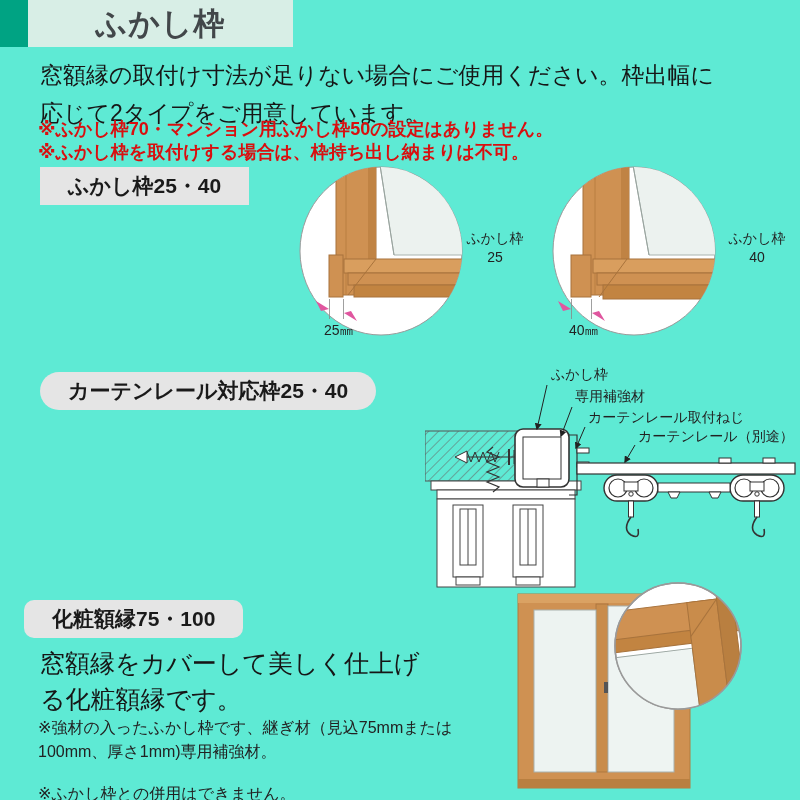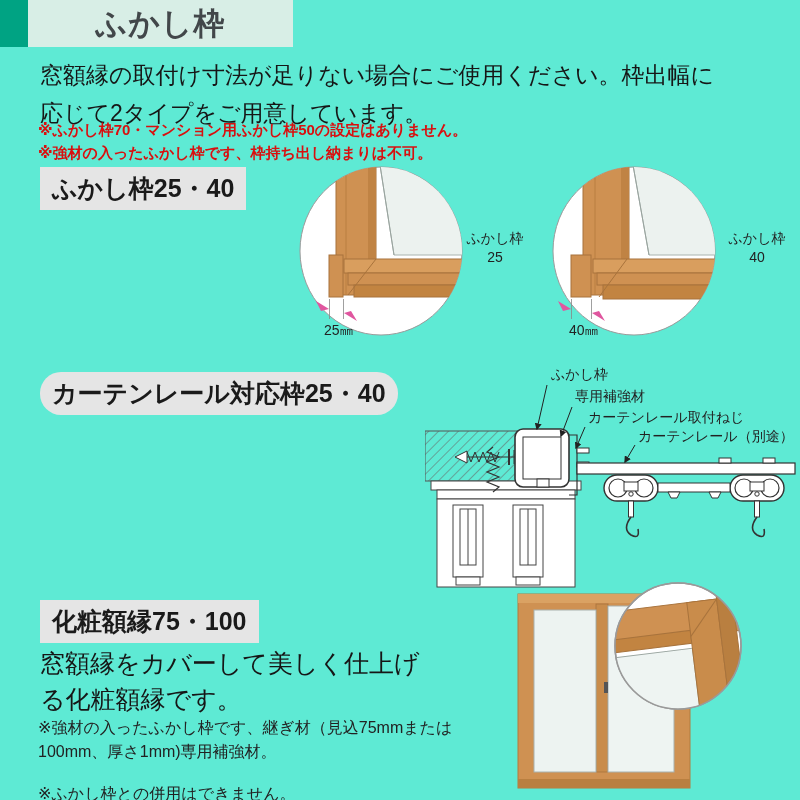--- a/index.html
+++ b/index.html
@@ -8,26 +8,26 @@
     font-family:"Liberation Sans","DejaVu Sans",sans-serif;color:#1d1d1d;
   }
   .abs{position:absolute;}
   
   .accent{left:0;top:0;width:28px;height:47px;background:#00a383;}
   .banner{left:28px;top:0;width:265px;height:47px;background:#d8eee6;
     display:flex;align-items:center;justify-content:center;}
   .banner .title{font-size:31px;font-weight:700;color:#42474a;letter-spacing:1px;}
   
   .intro{left:40px;top:56px;width:740px;font-size:23px;line-height:38px;font-weight:500;color:#161616;}
-  .rednotes{left:38px;top:118px;width:560px;font-size:15px;line-height:23px;font-weight:700;color:#d90f0f;}
-  
-  .sec-head{background:#e5e5e5;padding:5px 12px;font-size:25px;font-weight:700;color:#1a1a1a;white-space:nowrap;}
+  .rednotes{left:38px;top:118px;width:560px;font-size:18px;line-height:23px;font-weight:700;color:#d90f0f;}
+  
+  .sec-head{background:#e5e5e5;padding:5px 28px;font-size:21px;font-weight:700;color:#1a1a1a;white-space:nowrap;}
   .sec1-head{left:40px;top:167px;}
   .sec2-head{left:40px;top:372px;border-radius:21px;}
-  .sec3-head{left:40px;top:600px;}
+  .sec3-head{left:24px;top:600px;border-radius:10px;}
   
   .body-txt{font-size:25px;line-height:36px;font-weight:500;color:#161616;}
   .sec2-body{left:40px;top:420px;width:400px;}
   .sec3-body{left:40px;top:645px;width:420px;}
   .smallnotes{left:38px;top:716px;width:440px;font-size:16px;line-height:24px;color:#222;}
   .smallnotes .gap{margin-top:18px;}
   
   .callout{width:76px;text-align:center;font-size:14px;line-height:19px;color:#222;}
   .callout1{left:457px;top:229px;}
   .callout2{left:719px;top:229px;}
@@ -44,21 +44,21 @@
   <div class="abs banner">
     <span class="title">ふかし枠</span>
   </div>
 
   <div class="abs intro">
     <div>窓額縁の取付け寸法が足りない場合にご使用ください。枠出幅に</div>
     <div>応じて2タイプをご用意しています。</div>
   </div>
   <div class="abs rednotes">
     <div>※ふかし枠70・マンション用ふかし枠50の設定はありません。</div>
-    <div>※強材の入ったふかし枠です、枠持ち出し納まりは不可。</div>
+    <div>※ふかし枠を取付けする場合は、枠持ち出し納まりは不可。</div>
   </div>
 
   <div class="abs sec-head sec1-head">ふかし枠25・40</div>
 
   <svg class="abs" style="left:296px;top:163px;" width="170" height="186" viewBox="0 0 170 186">
     <defs>
         <clipPath id="clip25">
           <ellipse cx="85" cy="88" rx="81" ry="84"></ellipse>
         </clipPath>
       </defs>

